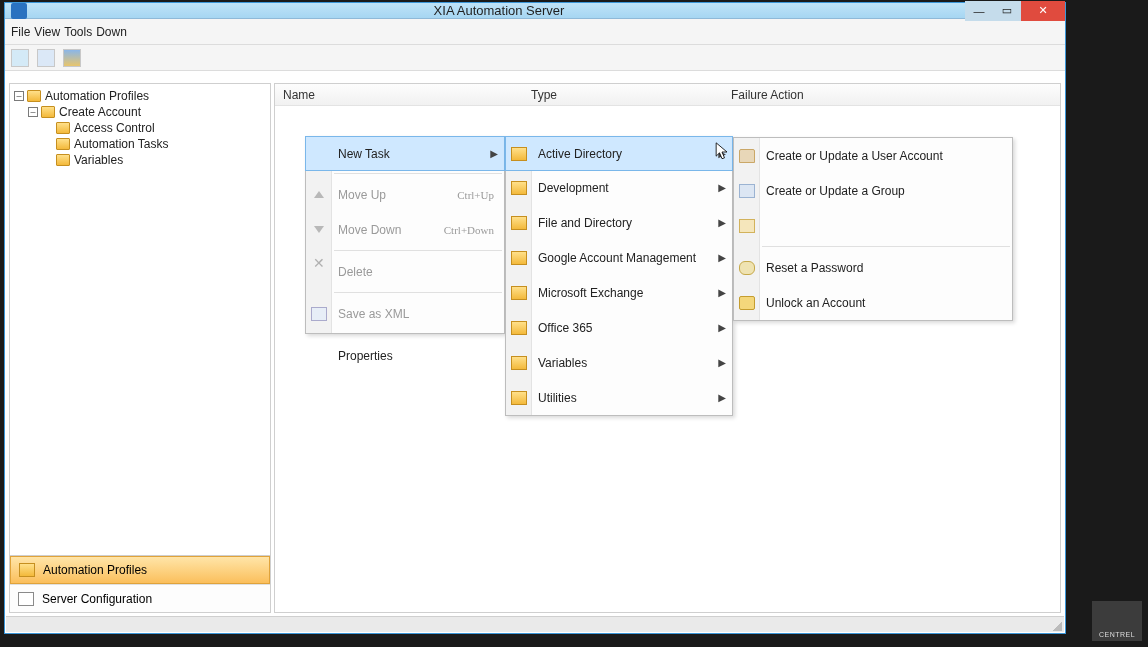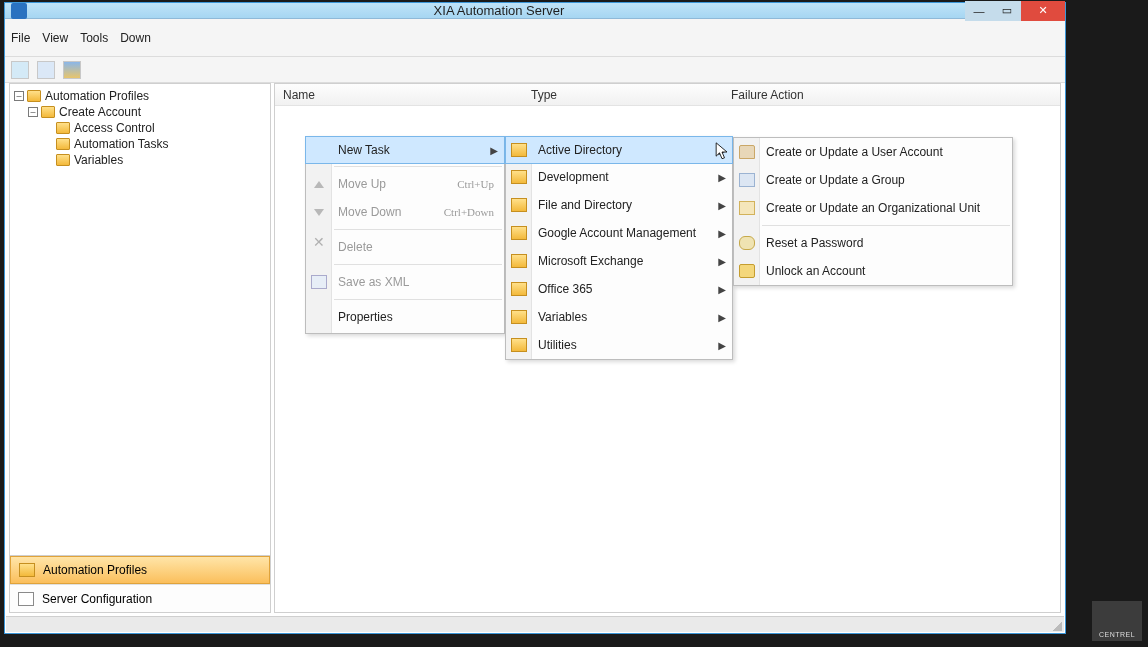--- a/index.html
+++ b/index.html
@@ -51,27 +51,27 @@
     align-items: center;
     justify-content: center;
     font-size: 11px;
     color: #222;
   }
   .win-btn.min { background: #c5dceb; }
   .win-btn.max { background: #c5dceb; }
   .win-btn.close { background: #e04b3e; color: #fff; width: 44px; }
   
   .menubar {
-    height: 38px;
+    height: 26px;
     background: #f5f5f5;
     border-bottom: 1px solid #dcdcdc;
     display: flex;
     align-items: center;
     padding: 0 6px;
-    gap: 12px;
+    gap: 4px;
   }
   .menubar .menu-item { color: #222; }
   
   .toolbar {
     height: 26px;
     background: #f5f5f5;
     border-bottom: 1px solid #dcdcdc;
     display: flex;
     align-items: center;
     padding: 0 6px;
@@ -187,21 +187,21 @@
   }
   .menu .iconcol {
     position: absolute;
     left:0; top:0; bottom:0;
     width: 26px;
     background: #f2f2f2;
     border-right: 1px solid #e3e3e3;
   }
   .menu-row {
     position: relative;
-    height: 28px;
+    height: 35px;
     display: flex;
     align-items: center;
     padding-left: 32px;
     padding-right: 16px;
     font-size: 12px;
     color: #222;
   }
   .menu-row.disabled { color: #9a9a9a; }
   .menu-row.sep {
     height: 1px;
@@ -440,21 +440,20 @@
         <div class="menu-row">
           <span class="mi-icon user"></span>
           <span>Create or Update a User Account</span>
         </div>
         <div class="menu-row">
           <span class="mi-icon group"></span>
           <span>Create or Update a Group</span>
         </div>
         <div class="menu-row">
           <span class="mi-icon ou"></span>
-          <span>Create or Update an Organizational Unit</span>
         </div>
         <div class="menu-row sep"></div>
         <div class="menu-row">
           <span class="mi-icon key"></span>
           <span>Reset a Password</span>
         </div>
         <div class="menu-row">
           <span class="mi-icon lock"></span>
           <span>Unlock an Account</span>
         </div>

